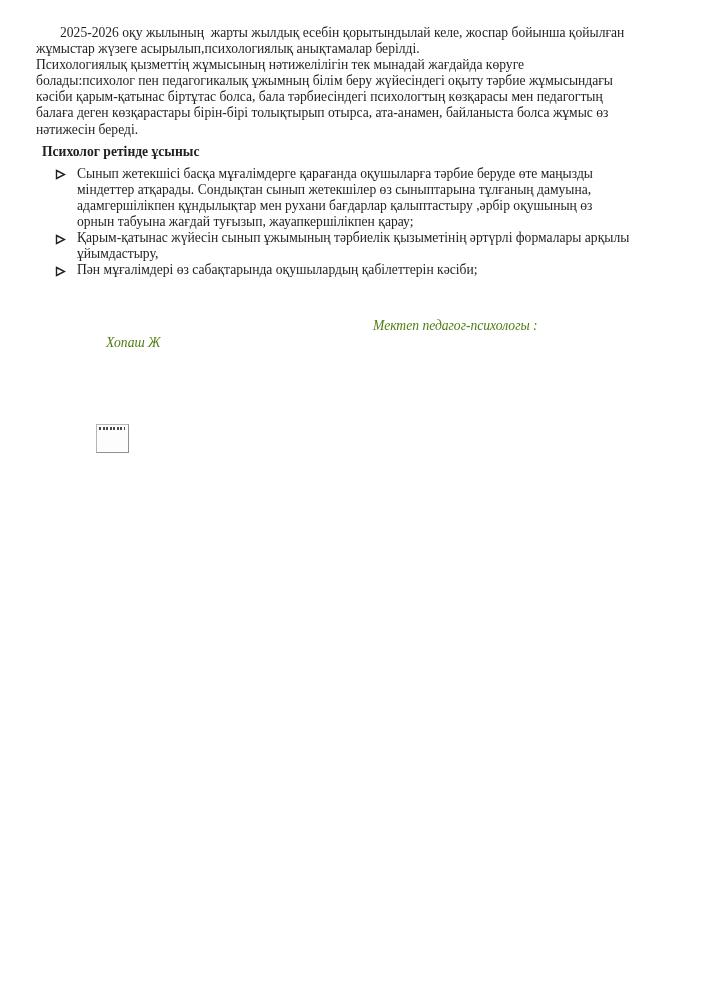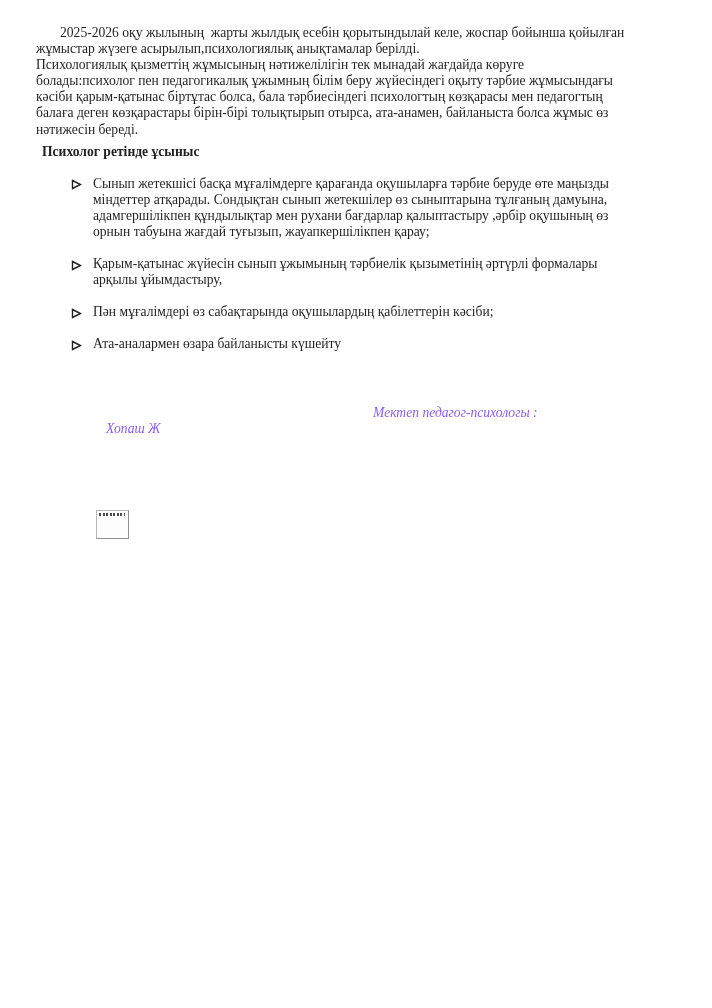--- a/index.html
+++ b/index.html
@@ -13,29 +13,29 @@
     font-family: "Liberation Serif", "DejaVu Serif", serif;
     font-size: 13.6px;
     line-height: 16.1px;
     color: #1f1f1f;
     overflow: hidden;
   }
   .para { margin: 0; white-space: pre-wrap; }
   .para.indent { text-indent: 24px; }
   .heading { margin: 6px; font-weight: bold; white-space: pre-wrap; }
   ul.bullets { list-style: none; margin: 0; padding: 0; }
-  ul.bullets li { position: relative; padding-left: 41px; margin: 16px; }
+  ul.bullets li { position: relative; padding-left: 41px; margin: 0; }
   .bullet {
     position: absolute; left: 19px; top: 2.5px;
     width: 11px; height: 11px; display: inline-block;
   }
   .signature {
-    margin-top: 52px;
+    margin-top: 40px;
     font-style: italic;
-    color: #8b5cf6;
+    color: #4d7c0f;
   }
   .sig-role { display: inline-block; margin-left: 337px; }
   .sig-name { display: inline-block; margin-left: 70px; }
   .obj-box {
     margin-top: 73px;
     margin-left: 60px;
     width: 33px; height: 29px;
     box-sizing: border-box;
     background: #fdfdfd;
     border: 1px solid #b6b6b6;
@@ -77,28 +77,20 @@
       <span>Қарым-қатынас жүйесін сынып ұжымының тәрбиелік қызыметінің әртүрлі формалары арқылы ұйымдастыру,</span>
     </li>
     <li>
       <span class="bullet">
         <svg width="11" height="11" viewBox="0 0 11 11">
             <path d="M1.5 1.5 L9.5 5.5 L1.5 9.5 Z" fill="#ffffff" stroke="#222222" stroke-width="1.4"></path>
           </svg>
       </span>
       <span>Пән мұғалімдері өз сабақтарында оқушылардың қабілеттерін кәсіби;</span>
     </li>
-    <li>
-      <span class="bullet">
-        <svg width="11" height="11" viewBox="0 0 11 11">
-            <path d="M1.5 1.5 L9.5 5.5 L1.5 9.5 Z" fill="#ffffff" stroke="#222222" stroke-width="1.4"></path>
-          </svg>
-      </span>
-      <span>Ата-аналармен өзара байланысты күшейту</span>
-    </li>
   </ul>
 
   <div class="signature">
     <span class="sig-role">Мектеп педагог-психологы :</span>
     <span class="sig-name">Хопаш Ж</span>
   </div>
 
   <div class="obj-box">
     <div class="obj-dashes"></div>
   </div>

